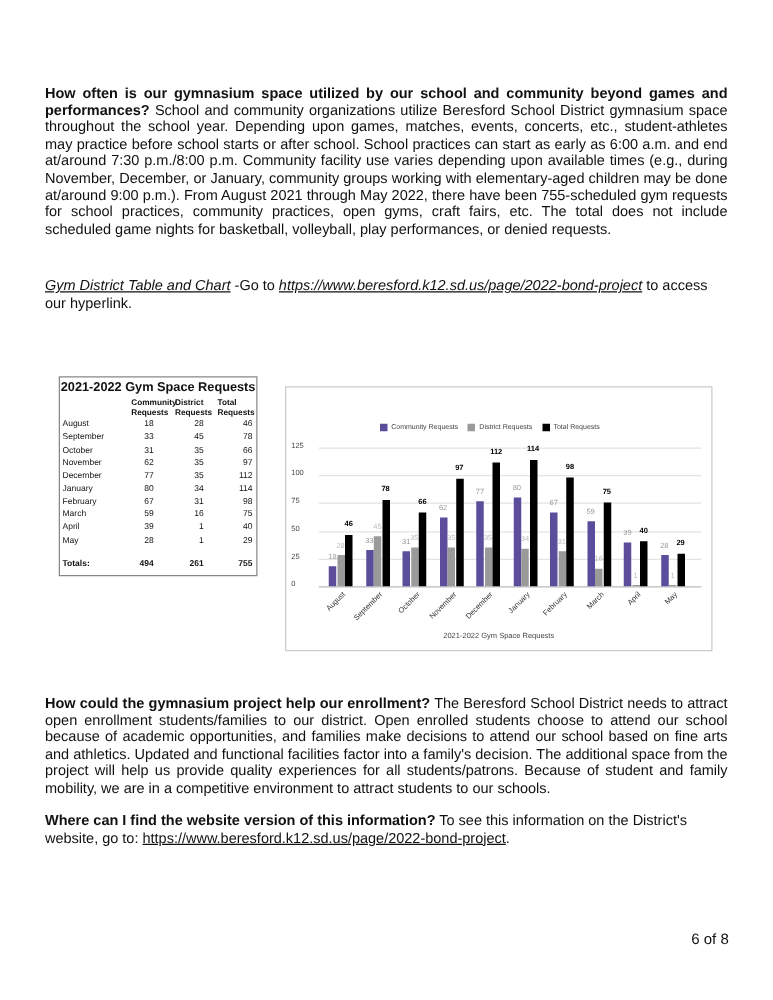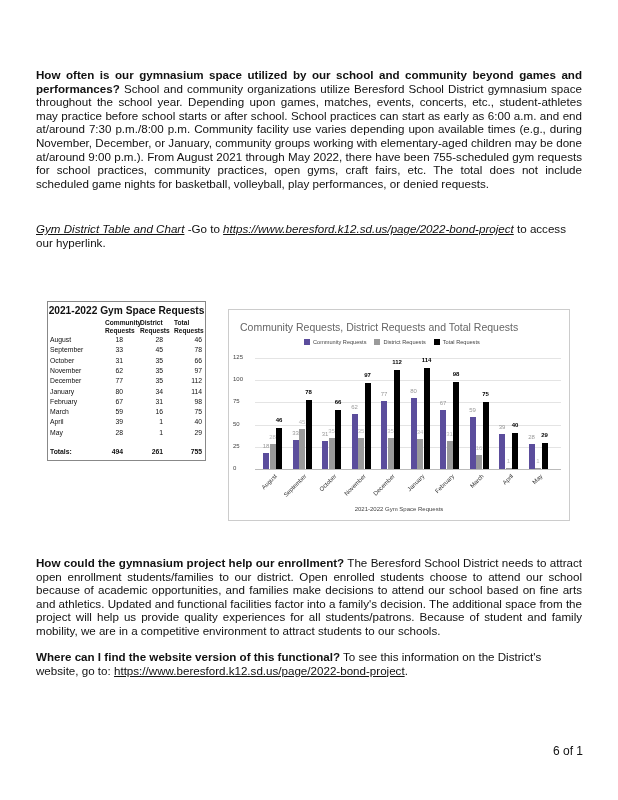--- a/index.html
+++ b/index.html
@@ -119,21 +119,20 @@
       <div class="row totals" style="top: 146px;">
         <span class="c0">Totals:</span>
         <span class="c1">494</span>
         <span class="c2">261</span>
         <span class="c3">755</span>
       </div>
     </div>
 </div>
 
 <div id="chart-box">
-  <div id="chart-title">Community Requests, District Requests and Total Requests</div>
   <div id="legend">
       <div class="lg">
         <i style="background: rgb(91, 77, 156);"></i>
         <span>Community Requests</span>
       </div>
       <div class="lg">
         <i style="background: rgb(154, 154, 154);"></i>
         <span>District Requests</span>
       </div>
       <div class="lg">
@@ -223,15 +222,15 @@
       <div class="vlabel" style="left: 299px; top: 148.112px; color: rgb(187, 187, 187);">1</div>
       <div class="bar" style="left: 312.5px; top: 133.248px; height: 25.752px; background: rgb(0, 0, 0);"></div>
       <div class="vlabel" style="left: 305.5px; top: 122.248px; color: rgb(0, 0, 0); font-weight: bold;">29</div>
       <div class="xlabel" style="right: 29.5px; top: 163px;">May</div>
     </div>
   <div id="x-title">2021-2022 Gym Space Requests</div>
 </div>
 
 <div id="p3" class="para"><b>How could the gymnasium project help our enrollment?</b><span> The Beresford School District needs to attract open enrollment students/families to our district. Open enrolled students choose to attend our school because of academic opportunities, and families make decisions to attend our school based on fine arts and athletics. Updated and functional facilities factor into a family's decision. The additional space from the project will help us provide quality experiences for all students/patrons. Because of student and family mobility, we are in a competitive environment to attract students to our schools.</span></div>
 
-<div id="p4" class="para" style="text-align:left;"><b>Where can I find the website version of this functional?</b><span> To see this information on the District's website, go to: </span><span class="link">https://www.beresford.k12.sd.us/page/2022-bond-project</span><span>.</span></div>
-
-<div id="page-num">6 of 1</div>
+<div id="p4" class="para" style="text-align:left;"><b>Where can I find the website version of this information?</b><span> To see this information on the District's website, go to: </span><span class="link">https://www.beresford.k12.sd.us/page/2022-bond-project</span><span>.</span></div>
+
+<div id="page-num">6 of 8</div>
 
 </body></html>

